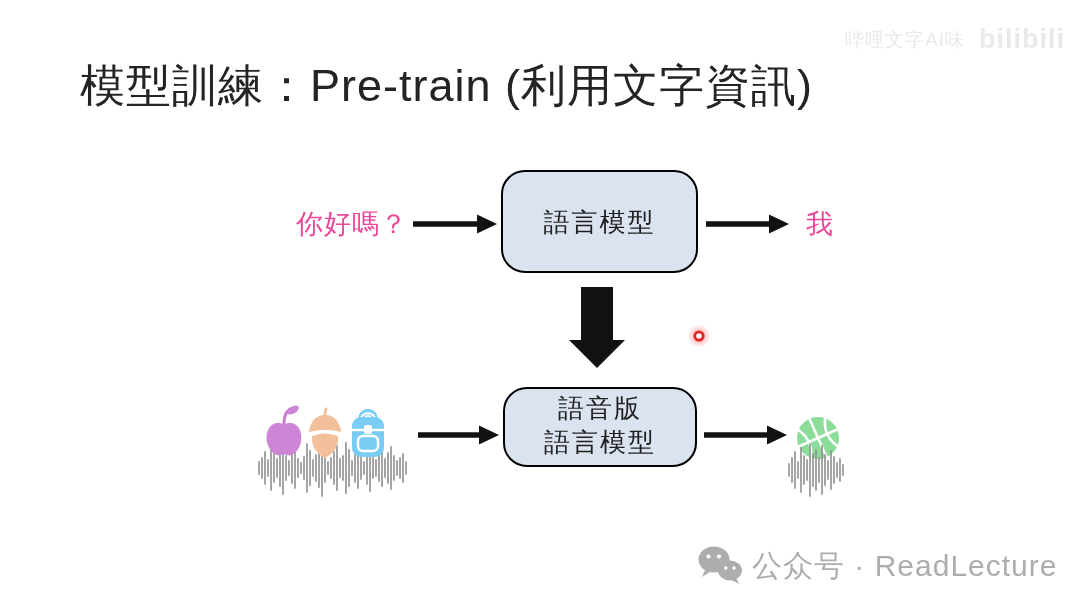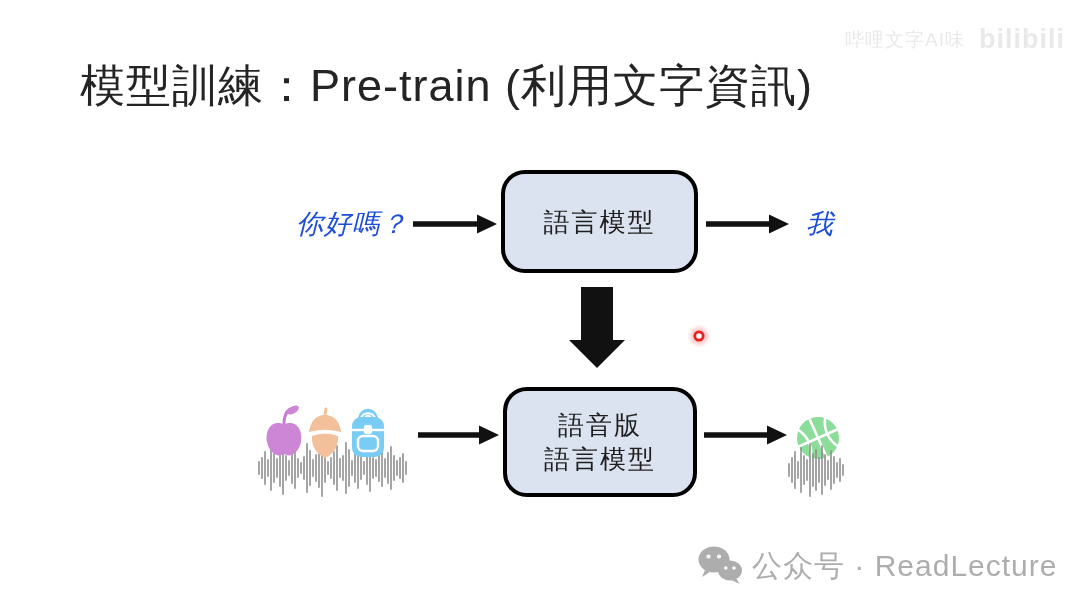--- a/index.html
+++ b/index.html
@@ -13,27 +13,27 @@
   }
   .watermark{
     position:absolute;left:845px;top:24px;display:flex;align-items:center;gap:14px;
     color:#e9e9e9;white-space:nowrap;user-select:none;
   }
   .watermark .channel{font-size:19px;letter-spacing:1px;}
   .watermark .logo{font-size:27px;font-weight:700;letter-spacing:1px;}
   .diagram-layer{position:absolute;left:0;top:0;width:1080px;height:608px;}
   .model-box{
     position:absolute;box-sizing:border-box;
-    background:#dbe3f0;border:4px solid #000000;border-radius:24px;
+    background:#dbe3f0;border:2px solid #000000;border-radius:24px;
     display:flex;flex-direction:column;align-items:center;justify-content:center;
     font-size:26px;letter-spacing:2px;color:#1f1f1f;text-align:center;line-height:34px;
   }
   .box-top{left:501px;top:170px;width:197px;height:103px;}
-  .box-bottom{left:503px;top:387px;width:194px;height:110px;}
-  .flow-label{position:absolute;font-size:27px;color:#1d4ed8;letter-spacing:1px;white-space:nowrap;font-style:italic;}
+  .box-bottom{left:503px;top:387px;width:194px;height:80px;font-family:Liberation Mono, monospace;}
+  .flow-label{position:absolute;font-size:27px;color:#ec4899;letter-spacing:1px;white-space:nowrap;}
   .label-input{left:296px;top:206px;}
   .label-output{left:806px;top:206px;}
   .footer{
     position:absolute;left:697px;top:545px;display:flex;align-items:center;gap:9px;
     color:#adadad;
   }
   .footer .footer-text{font-size:30px;letter-spacing:1px;white-space:nowrap;}
 </style>
 </head>
 <body>

